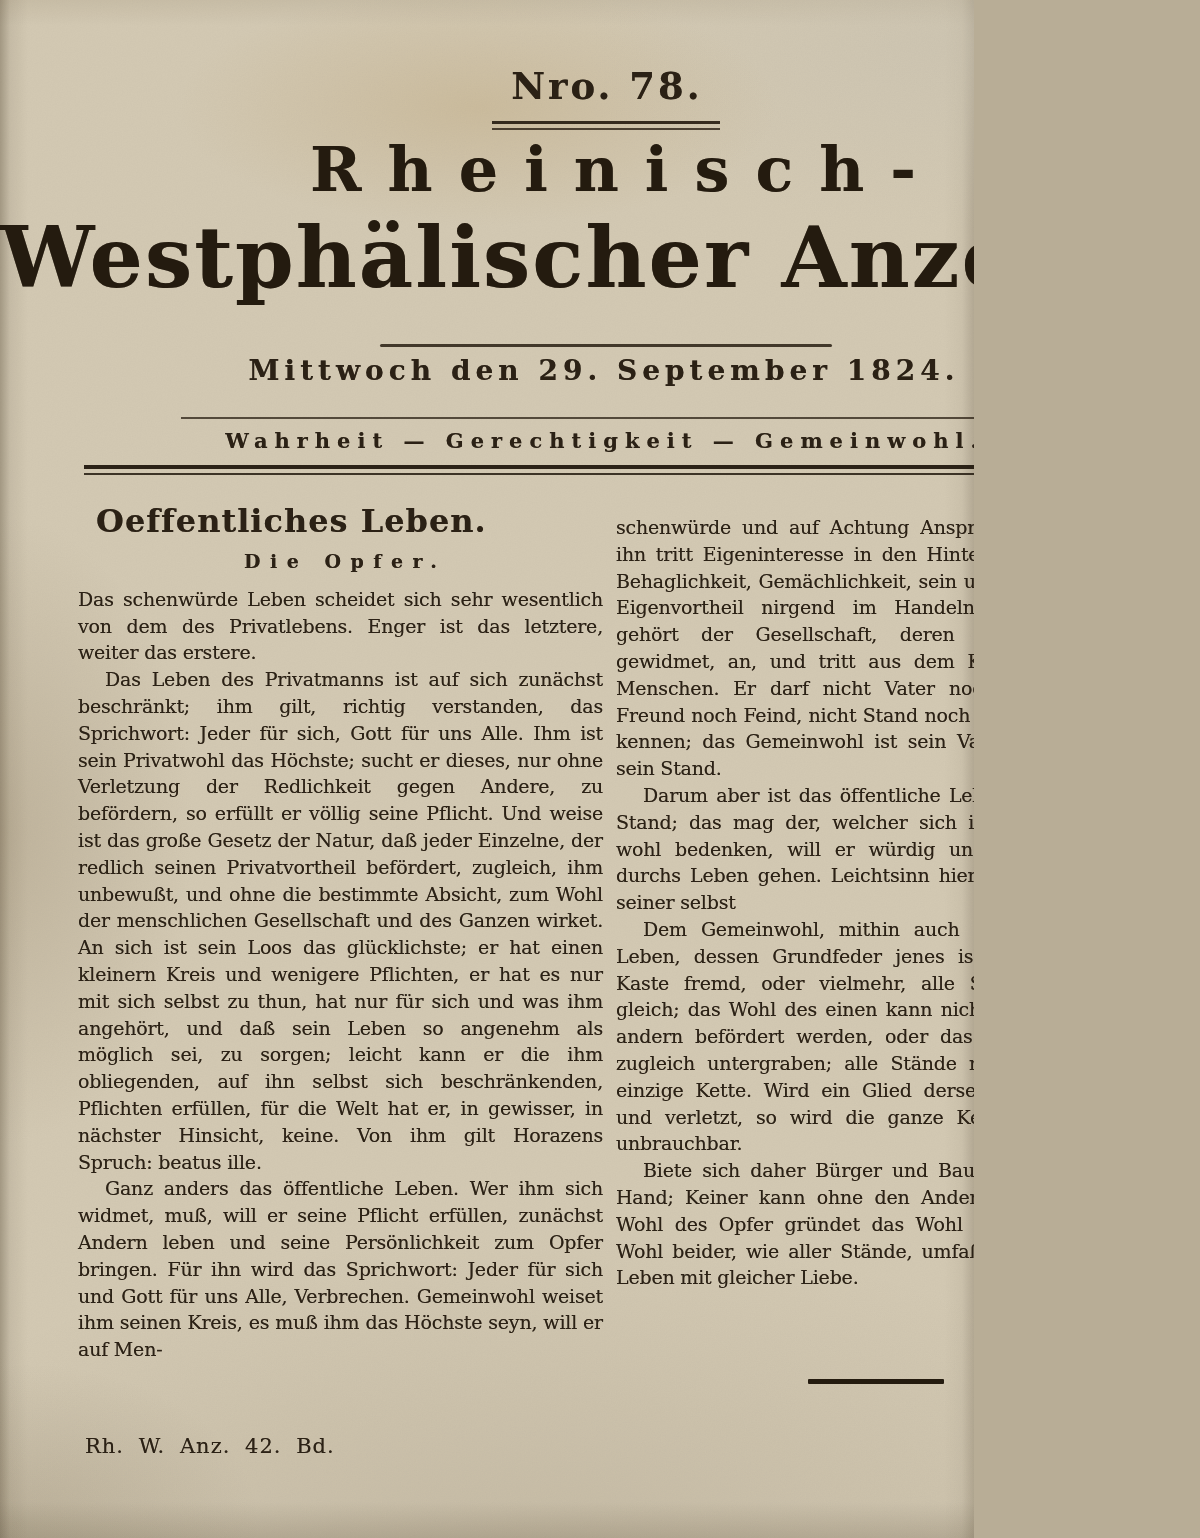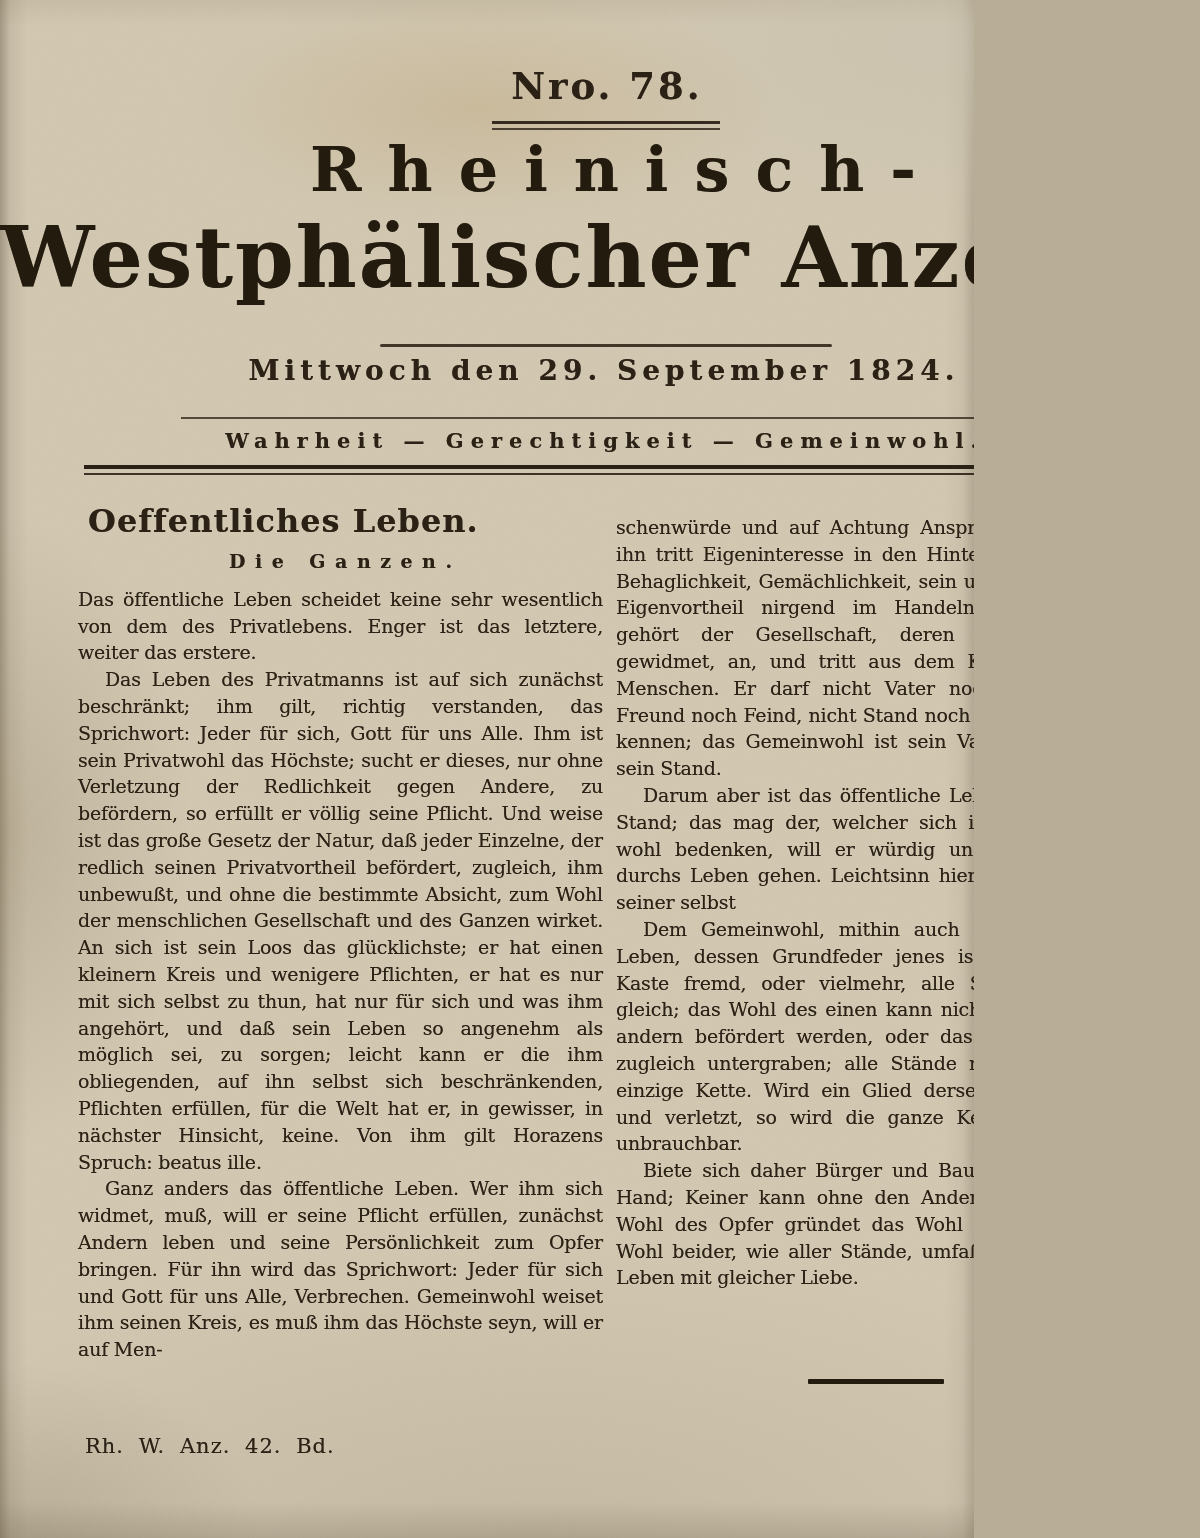--- a/index.html
+++ b/index.html
@@ -44,21 +44,21 @@
   .rule-thick{position:absolute;top:465px;left:84px;width:1050px;height:4px;
     border-top:4px solid rgba(35,26,15,.95);border-bottom:2px solid rgba(35,26,15,.85);}
 
   
   .col{position:absolute;width:525px;font-size:19px;line-height:26.8px;
     text-align:justify;letter-spacing:-0.2px;}
   .col-left{left:78px;top:502px;}
   .col-right{left:616px;top:514px;}
   .col p{margin:0;}
   .col p.indent{text-indent:27px;}
-  .section-title{font-size:32px;font-weight:bold;letter-spacing:1px;margin:0 0 4px 10px;
+  .section-title{font-size:32px;font-weight:bold;letter-spacing:1px;margin:0 0 4px 18px;
     line-height:38px;text-align:left;}
   .article-title{font-size:19px;font-weight:bold;letter-spacing:.5em;text-align:center;
     margin:8px 0 11px 0;text-indent:.5em;}
   .end-rule{position:absolute;top:1379px;left:808px;width:136px;height:5px;
     background:#241b0f;border-radius:1px;}
   .footnote{position:absolute;top:1434px;left:85px;font-size:21px;font-weight:normal;
     letter-spacing:1px;word-spacing:7px;}
 </style>
 </head>
 <body>
@@ -72,22 +72,22 @@
     <div class="title2 ink">Westphälischer Anzeiger.</div>
     <div class="rule-title"></div>
     <div class="dateline ink">Mittwoch den 29. September 1824.</div>
     <div class="rule-thin"></div>
     <div class="motto ink">Wahrheit — Gerechtigkeit — Gemeinwohl.</div>
     <div class="rule-thick"></div>
   </div>
 
   <div class="col col-left ink">
     <h2 class="section-title">Oeffentliches Leben.</h2>
-    <h3 class="article-title">Die Ganzen.</h3>
-    <p>Das öffentliche Leben scheidet keine sehr wesentlich von dem des Privatlebens. Enger ist das letztere, weiter das erstere.</p>
+    <h3 class="article-title">Die Opfer.</h3>
+    <p>Das schenwürde Leben scheidet sich sehr wesentlich von dem des Privatlebens. Enger ist das letztere, weiter das erstere.</p>
     <p class="indent">Das Leben des Privatmanns ist auf sich zunächst beschränkt; ihm gilt, richtig verstanden, das Sprichwort: Jeder für sich, Gott für uns Alle. Ihm ist sein Privatwohl das Höchste; sucht er dieses, nur ohne Verletzung der Redlichkeit gegen Andere, zu befördern, so erfüllt er völlig seine Pflicht. Und weise ist das große Gesetz der Natur, daß jeder Einzelne, der redlich seinen Privatvortheil befördert, zugleich, ihm unbewußt, und ohne die bestimmte Absicht, zum Wohl der menschlichen Gesellschaft und des Ganzen wirket. An sich ist sein Loos das glücklichste; er hat einen kleinern Kreis und wenigere Pflichten, er hat es nur mit sich selbst zu thun, hat nur für sich und was ihm angehört, und daß sein Leben so angenehm als möglich sei, zu sorgen; leicht kann er die ihm obliegenden, auf ihn selbst sich beschränkenden, Pflichten erfüllen, für die Welt hat er, in gewisser, in nächster Hinsicht, keine. Von ihm gilt Horazens Spruch: beatus ille.</p>
     <p class="indent">Ganz anders das öffentliche Leben. Wer ihm sich widmet, muß, will er seine Pflicht erfüllen, zunächst Andern leben und seine Persönlichkeit zum Opfer bringen. Für ihn wird das Sprichwort: Jeder für sich und Gott für uns Alle, Verbrechen. Gemeinwohl weiset ihm seinen Kreis, es muß ihm das Höchste seyn, will er auf Men-</p>
   </div>
 
   <div class="col col-right ink">
     <p>schenwürde und auf Achtung Anspruch machen; für ihn tritt Eigeninteresse in den Hintergrund. Ihn darf Behaglichkeit, Gemächlichkeit, sein und seiner Familie Eigenvortheil nirgend im Handeln bestimmen; er gehört der Gesellschaft, deren Dienst er sich gewidmet, an, und tritt aus dem Kreise der freien Menschen. Er darf nicht Vater noch Bruder, nicht Freund noch Feind, nicht Stand noch Standesgenossen kennen; das Gemeinwohl ist sein Vater, sein Bruder, sein Stand.</p>
     <p class="indent">Darum aber ist das öffentliche Leben ein schwerer Stand; das mag der, welcher sich ihm widmen will, wohl bedenken, will er würdig und achtungswerth durchs Leben gehen. Leichtsinn hier, ist Wegwerfung seiner selbst</p>
     <p class="indent">Dem Gemeinwohl, mithin auch dem öffentlichen Leben, dessen Grundfeder jenes ist, ist Stand und Kaste fremd, oder vielmehr, alle Stände sind ihm gleich; das Wohl des einen kann nicht auf Kosten des andern befördert werden, oder das Wohl aller wird zugleich untergraben; alle Stände machen nur eine einzige Kette. Wird ein Glied derselben geschwächt und verletzt, so wird die ganze Kette verletzt und unbrauchbar.</p>
     <p class="indent">Biete sich daher Bürger und Bauer freundlich die Hand; Keiner kann ohne den Andern bestehen. Das Wohl des Opfer gründet das Wohl des Andern. Das Wohl beider, wie aller Stände, umfaßt das öffentliche Leben mit gleicher Liebe.</p>
   </div>

